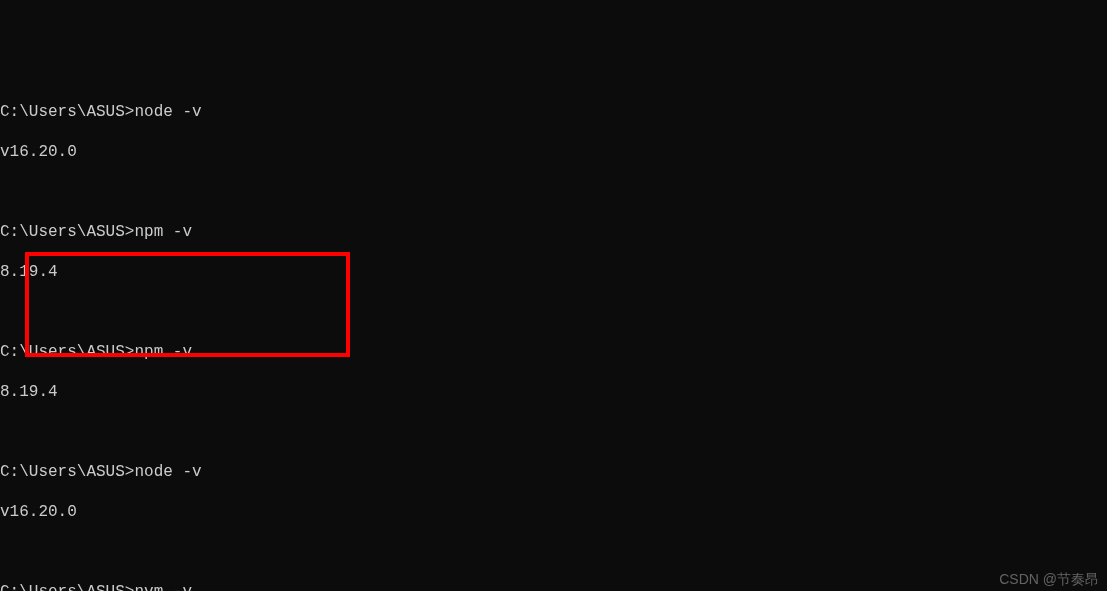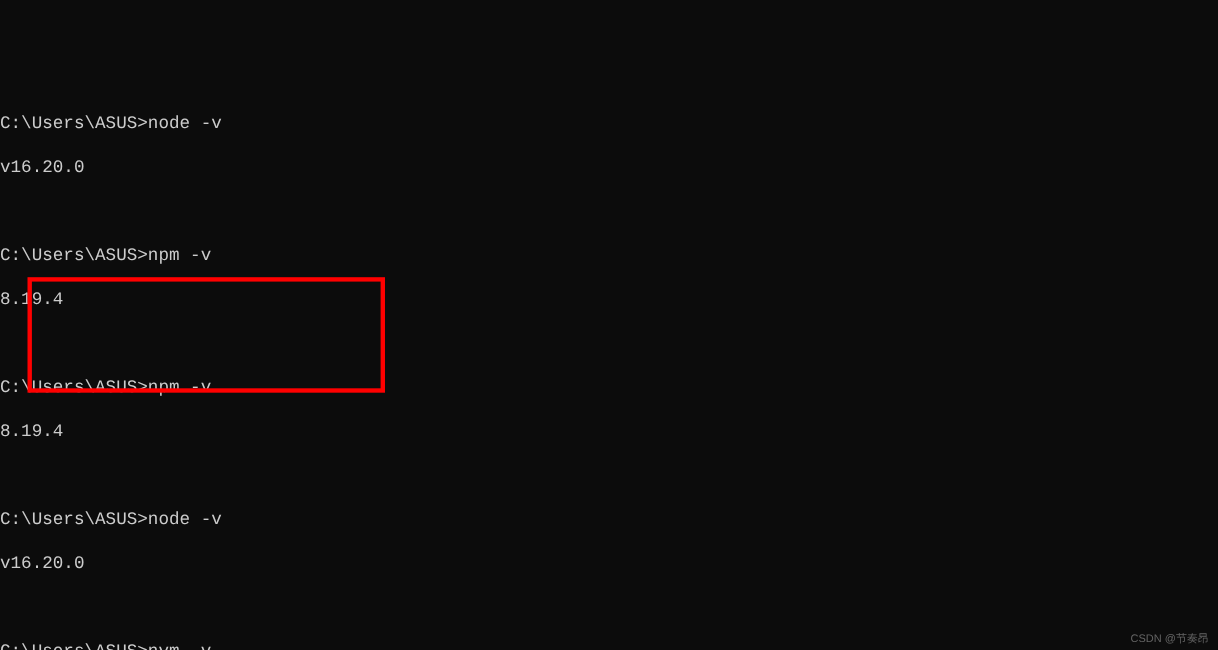--- a/index.html
+++ b/index.html
@@ -29,21 +29,21 @@
     .highlight-box {
       position: absolute;
       border: 4px solid #ff0000;
       pointer-events: none;
     }
     .watermark {
       position: absolute;
       bottom: 3px;
       right: 8px;
       color: #888;
-      font-size: 10px;
+      font-size: 14px;
       font-family: sans-serif;
       opacity: 0.7;
     }
     .blank {
       height: 20px;
     }
   </style>
 </head>
 <body>
 

